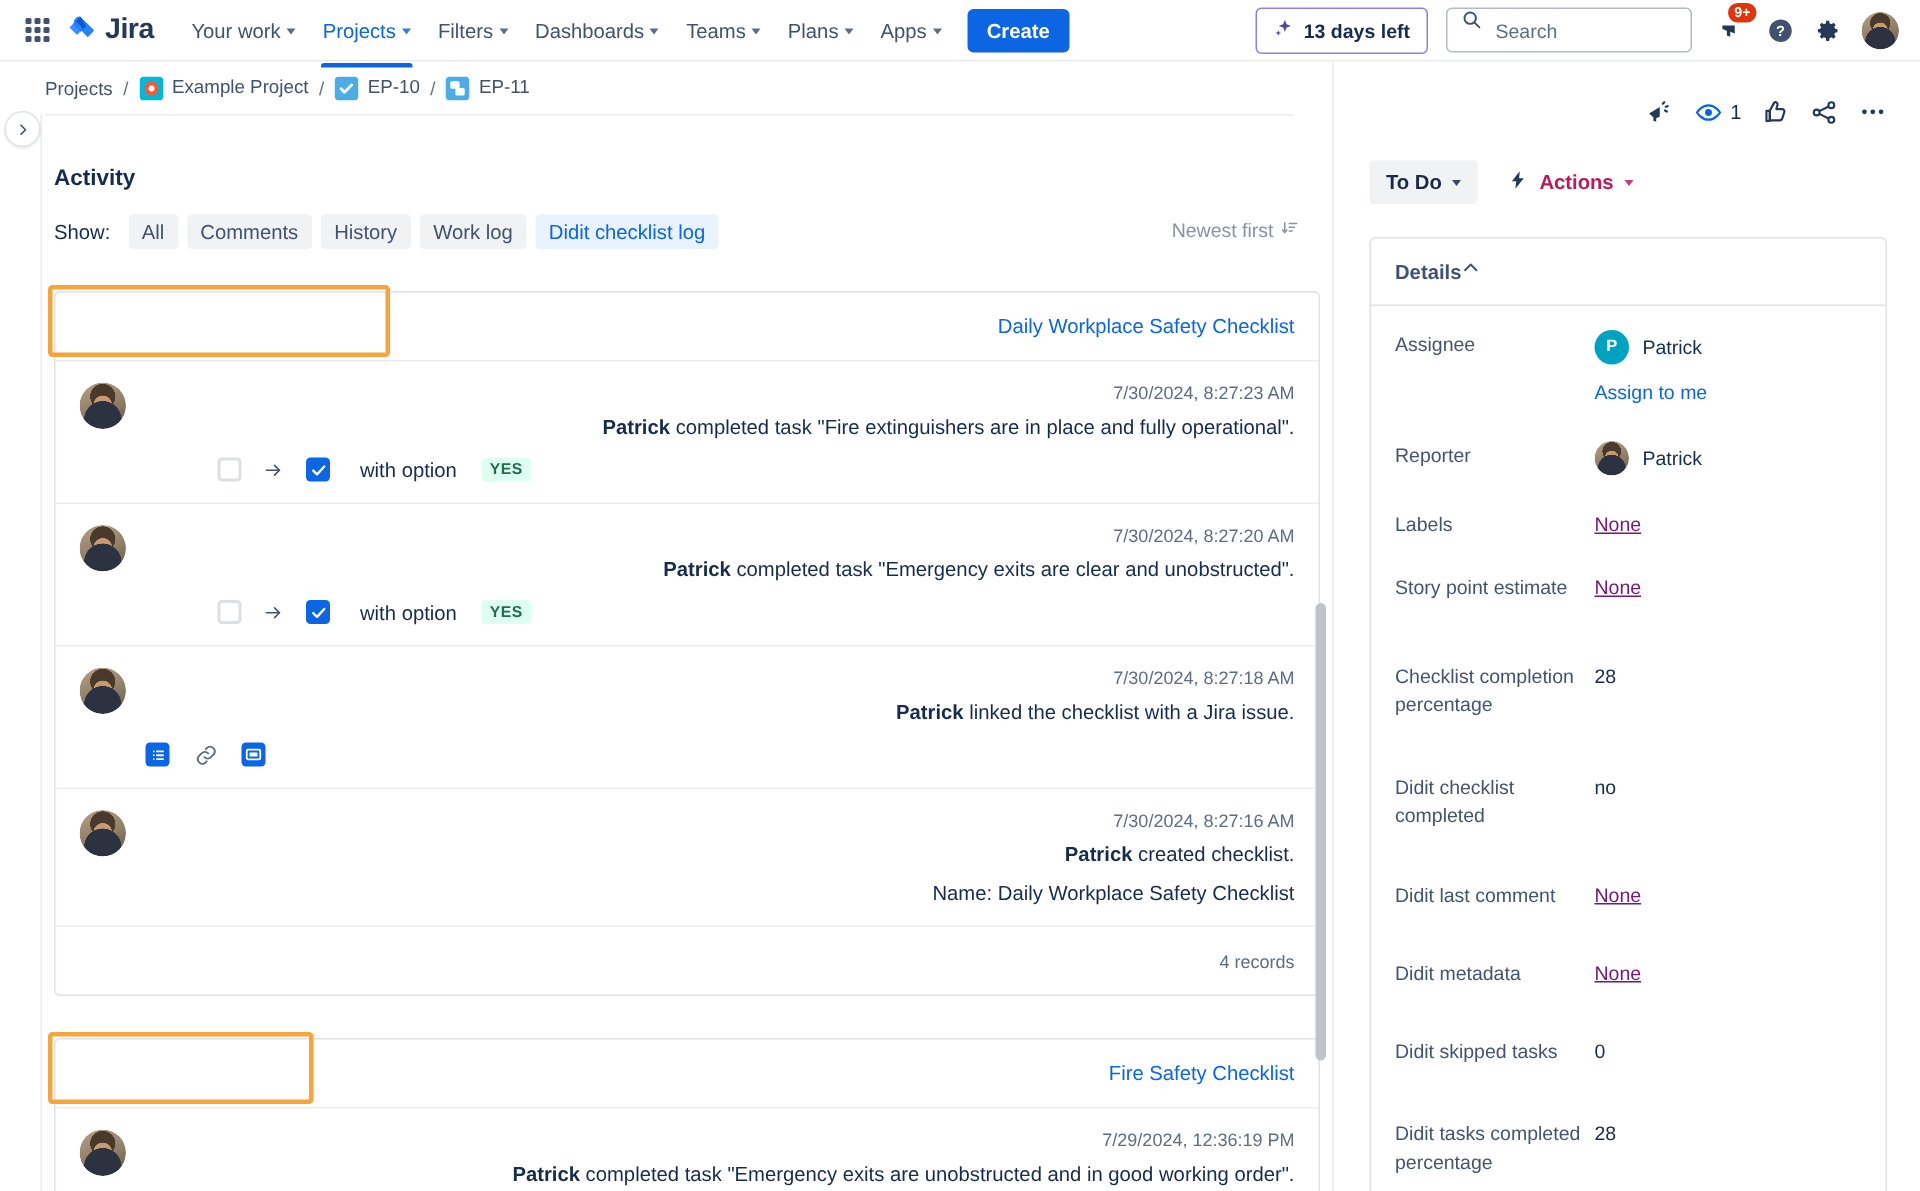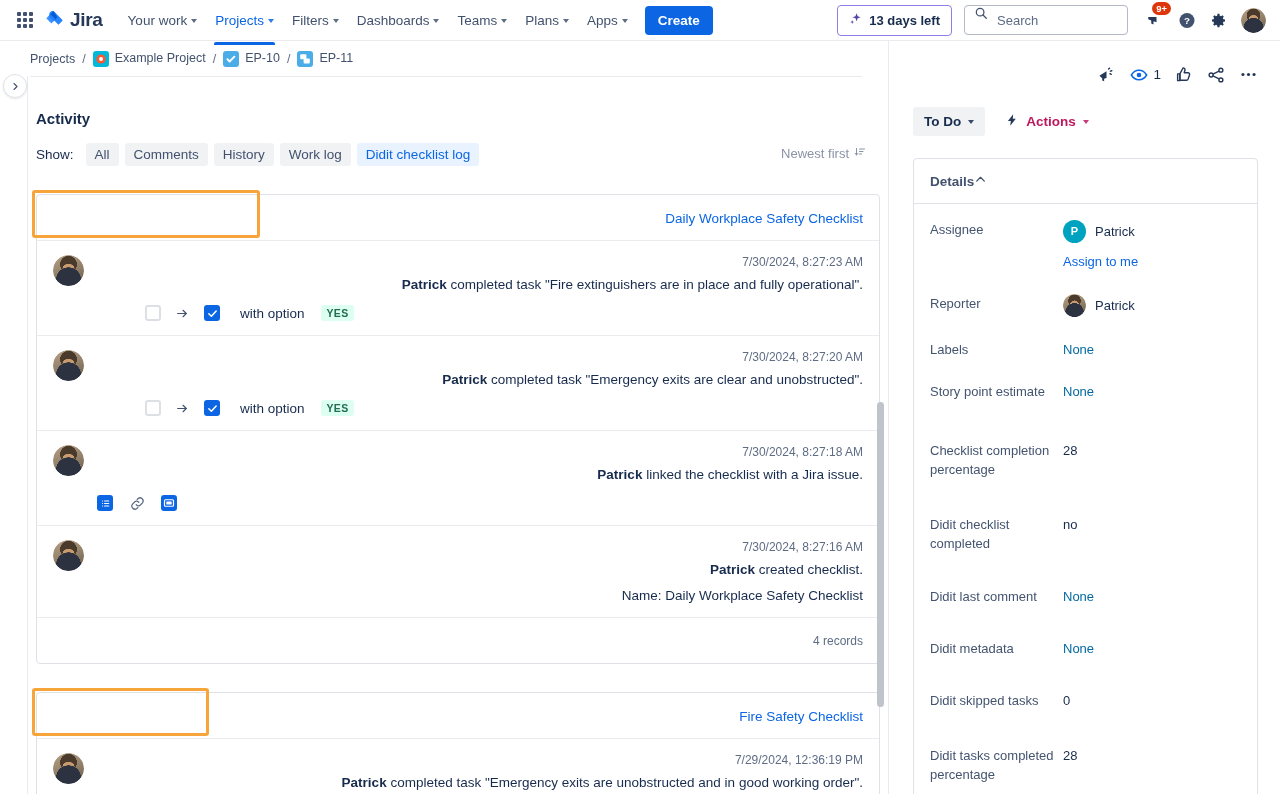--- a/index.html
+++ b/index.html
@@ -207,21 +207,21 @@
     display: flex; align-items: center; justify-content: flex-start;
     padding: 13px 14px 13px 16px; border-bottom: 1px solid #dfe1e6;
   }
   .details-title { font-size: 13.5px; font-weight: 600; color: #42526e; }
   .field-list { padding: 12px 12px 0 16px; }
   .field { display: flex; margin-bottom: 19px; }
   .field-label {
     width: 133px; flex: none; font-size: 13px; color: #44546f; line-height: 19px; padding-top: 4px;
   }
   .field-value { flex: 1; font-size: 13px; color: #172b4d; line-height: 19px; padding-top: 4px; }
-  .field-value.muted { color: #0369a1; }
+  .field-value.muted { color: #701a75; text-decoration: underline; }
   .user-chip { display: flex; align-items: center; gap: 9px; cursor: pointer; }
   .av-letter {
     width: 23px; height: 23px; border-radius: 50%; background: #00a3bf; color: #fff;
     font-size: 11px; font-weight: 700; display: flex; align-items: center; justify-content: center; flex: none;
   }
   .av-photo { width: 23px; height: 23px; border-radius: 50%; overflow: hidden; flex: none; }
   .assign-link { font-size: 13px; color: #0c66e4; cursor: pointer; display: inline-block; margin-top: 9px; }
 </style>
 </head>
 <body>

